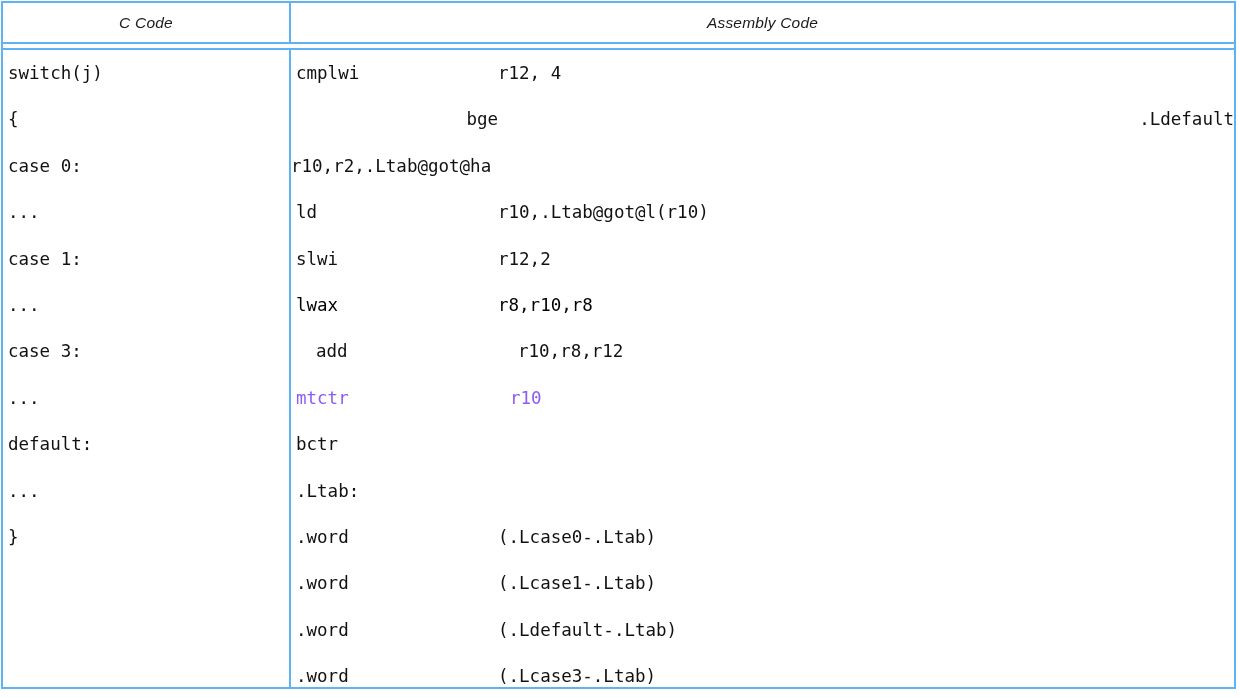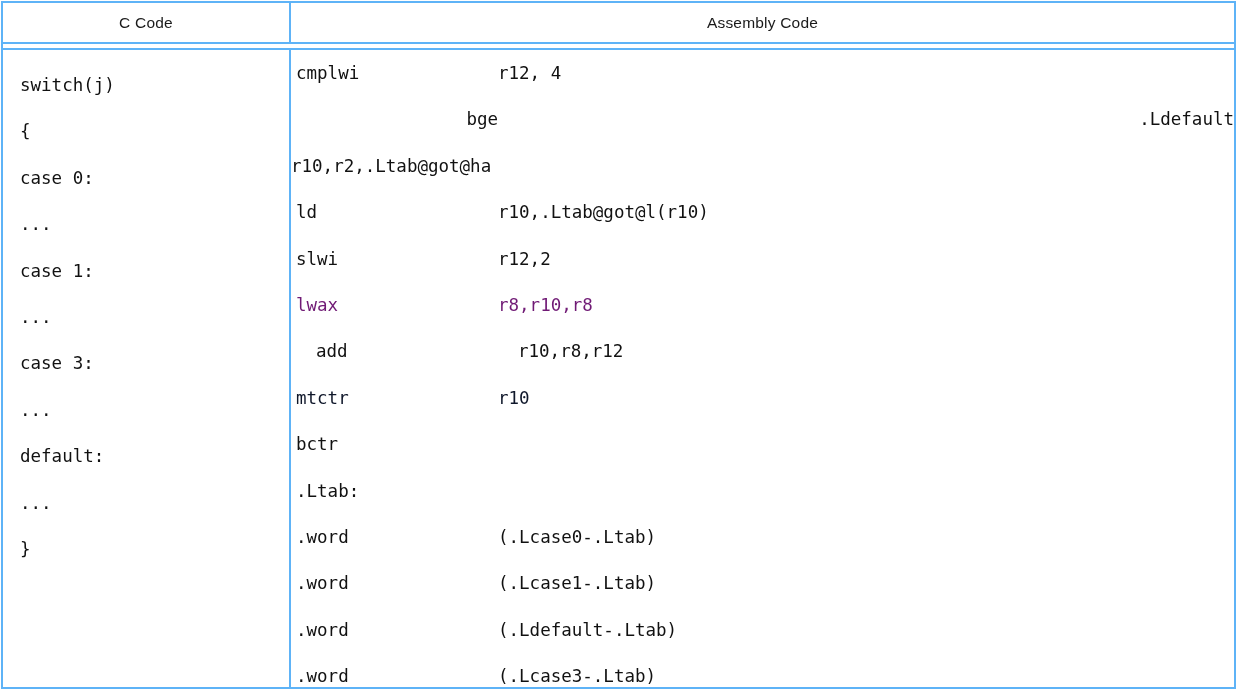--- a/index.html
+++ b/index.html
@@ -47,20 +47,21 @@
   }
   .th {
     display: flex;
     align-items: center;
     justify-content: center;
     box-sizing: border-box;
     font-size: 15.5px;
     letter-spacing: 0.2px;
     color: #1a1a1a;
     height: 100%;
+    font-style: italic;
   }
   .th-c {
     width: 288px;
     border-right: 2px solid var(--rule, #5eb3f7);
   }
   .th-asm {
     flex: 1 1 auto;
   }
 
   
@@ -88,21 +89,21 @@
     top: 47px;
     width: 100%;
     bottom: 0;
     display: flex;
     box-sizing: border-box;
   }
   .col-c {
     width: 288px;
     box-sizing: border-box;
     border-right: 2px solid var(--rule, #5eb3f7);
-    padding: 12px;
+    padding: 0;
     position: relative;
   }
   .col-asm {
     flex: 1 1 auto;
     box-sizing: border-box;
     position: relative;
   }
 
   .code-row {
     height: 46.4px;
@@ -182,29 +183,29 @@
           <span class="asm-operand">r10,r2,.Ltab@got@ha</span>
         </div>
         <div class="asm-row" style="color: rgb(17, 17, 17);">
           <span class="asm-mnemonic">ld</span>
           <span class="asm-operand">r10,.Ltab@got@l(r10)</span>
         </div>
         <div class="asm-row" style="color: rgb(17, 17, 17);">
           <span class="asm-mnemonic">slwi</span>
           <span class="asm-operand">r12,2</span>
         </div>
-        <div class="asm-row" style="color: #701a75;">
+        <div class="asm-row" style="color: #000000;">
           <span class="asm-mnemonic">lwax</span>
           <span class="asm-operand">r8,r10,r8</span>
         </div>
         <div class="asm-row" style="color: rgb(17, 17, 17); margin-left: 20px;">
           <span class="asm-mnemonic">add</span>
           <span class="asm-operand">r10,r8,r12</span>
         </div>
-        <div class="asm-row" style="color: #0f172a;">
+        <div class="asm-row" style="color: #8b5cf6; gap: 12px;">
           <span class="asm-mnemonic">mtctr</span>
           <span class="asm-operand">r10</span>
         </div>
         <div class="asm-row" style="color: rgb(17, 17, 17);">
           <span class="asm-mnemonic">bctr</span>
           <span class="asm-operand"></span>
         </div>
         <div class="asm-row" style="color: rgb(17, 17, 17);">
           <span class="asm-mnemonic">.Ltab:</span>
           <span class="asm-operand"></span>

